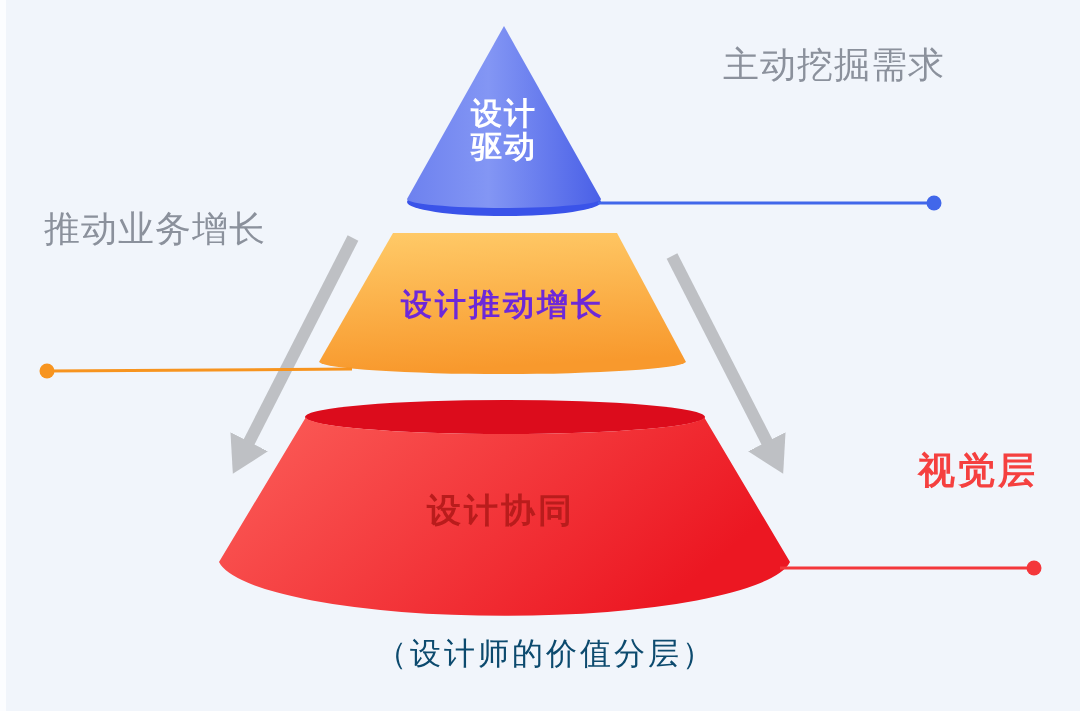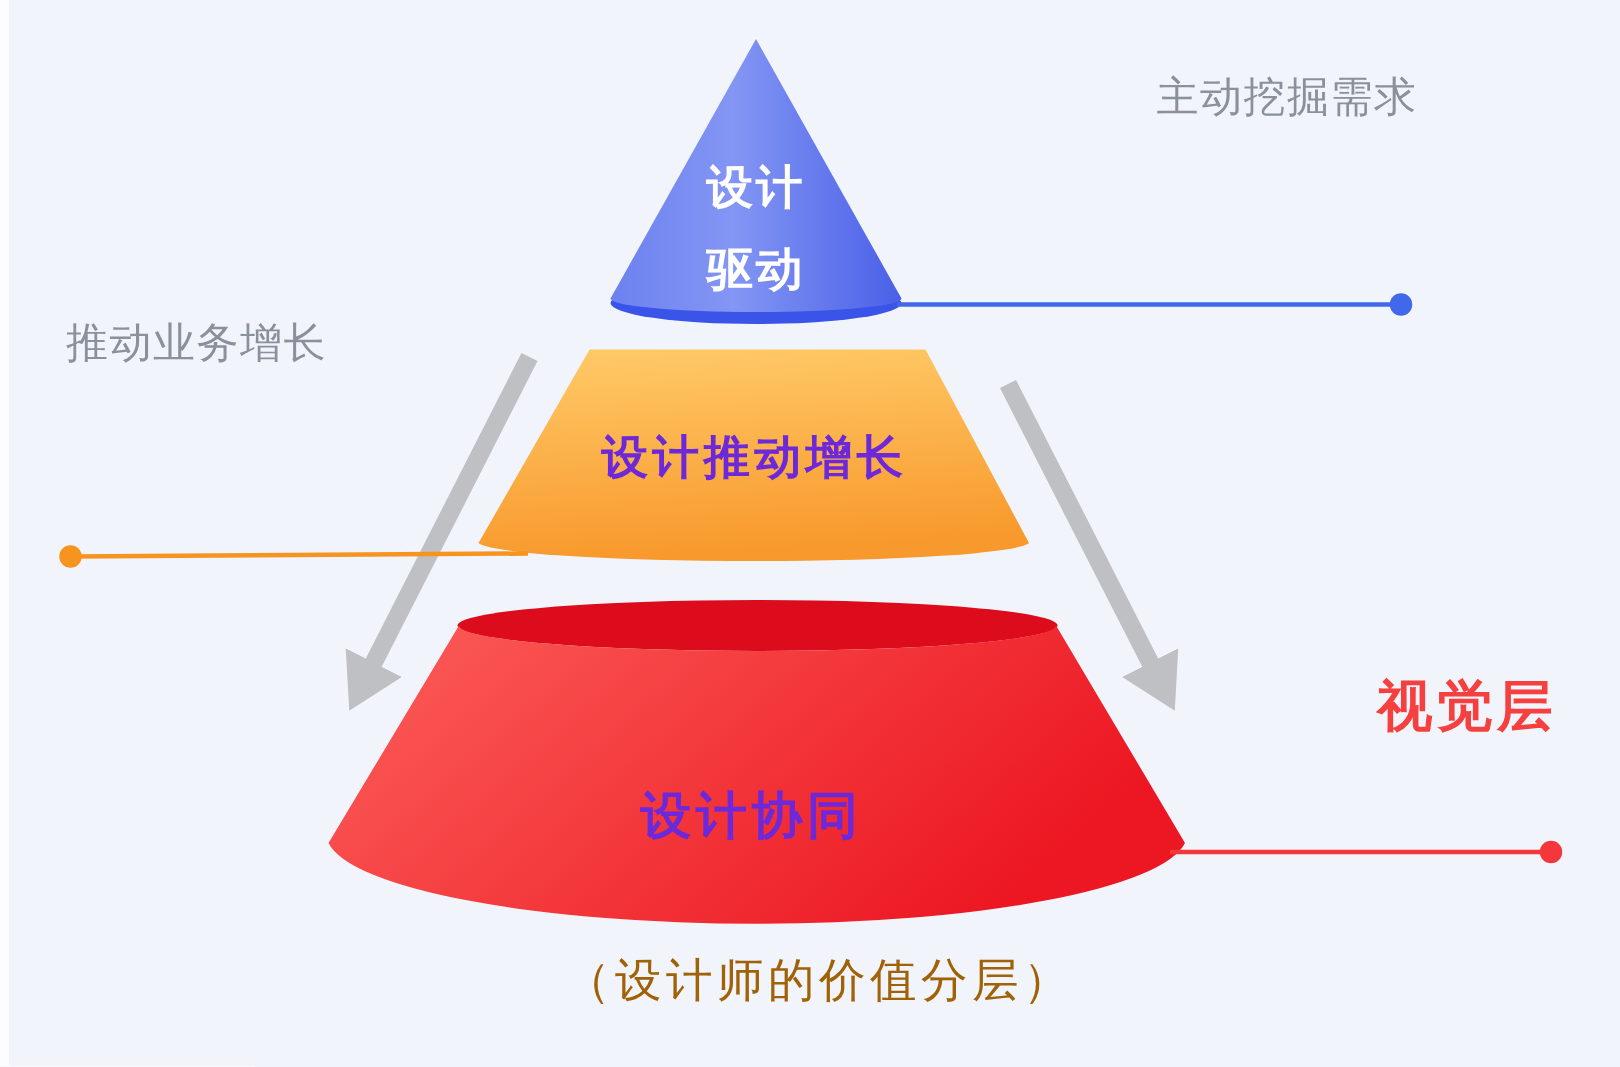--- a/index.html
+++ b/index.html
@@ -13,26 +13,26 @@
     position:absolute;left:0;top:0;width:6px;height:711px;
     background:#FDFEFF;opacity:.9;
   }
   svg.shapes{position:absolute;left:0;top:0;}
   .layer-label{
     position:absolute;
     font-weight:bold;
     text-align:center;
     white-space:pre-line;
   }
-  #label-top{left:404px;top:97px;width:200px;font-size:31px;line-height:55px;letter-spacing:2px;}
+  #label-top{left:404px;top:97px;width:200px;font-size:31px;line-height:33px;letter-spacing:2px;}
   #label-mid{left:353px;top:284px;width:300px;font-size:31px;letter-spacing:3px;}
   #label-bottom{left:351px;top:488px;width:300px;font-size:34px;letter-spacing:3px;}
   .anno{position:absolute;}
   .anno .title{font-size:37px;font-weight:bold;letter-spacing:3px;margin-bottom:12px;}
-  .anno .line{font-size:28px;line-height:42px;letter-spacing:1px;}
+  .anno .line{font-size:36px;line-height:42px;letter-spacing:1px;}
   #anno-strategy{right:135px;top:44px;text-align:right;}
   #anno-business{left:44px;top:208px;text-align:left;}
   #anno-visual{right:42px;top:446px;text-align:left;}
   .caption{
     position:absolute;left:0;right:0;top:633px;
     text-align:center;font-size:31px;letter-spacing:3px;
   }
 </style>
 </head>
 <body>
@@ -79,28 +79,28 @@
     <line x1="47" y1="371" x2="352" y2="369" stroke-width="3" stroke="#F7941F"></line>
     <circle cx="47" cy="371" r="7.5" fill="#F7941F"></circle>
 
     <line x1="780" y1="568" x2="1034" y2="568" stroke-width="3" stroke="#F4373B"></line>
     <circle cx="1034" cy="568" r="7.5" fill="#F4373B"></circle>
   </svg>
 
   <div class="layer-label" id="label-top" style="color: rgb(255, 255, 255);">设计
 驱动</div>
   <div class="layer-label" id="label-mid" style="color: #6d28d9; text-align: center;">设计推动增长</div>
-  <div class="layer-label" id="label-bottom" style="color: #6d28d9; margin-top: 33px;">设计协同</div>
+  <div class="layer-label" id="label-bottom" style="color: #b91c1c;">设计协同</div>
 
   <div class="anno" id="anno-strategy">
     <div class="line" style="color: rgb(139, 145, 156);">主动挖掘需求</div>
   </div>
 
   <div class="anno" id="anno-business">
     <div class="line" style="color: rgb(139, 145, 156);">推动业务增长</div>
   </div>
 
   <div class="anno" id="anno-visual">
     <div class="title" style="color: rgb(245, 64, 63);">视觉层</div>
   </div>
 
-  <div class="caption" style="color: #a16207; padding-left: 12px;">（设计师的价值分层）</div>
+  <div class="caption" style="color: #0c4a6e; padding-left: 12px;">（设计师的价值分层）</div>
 </div>
 
 </body></html>

